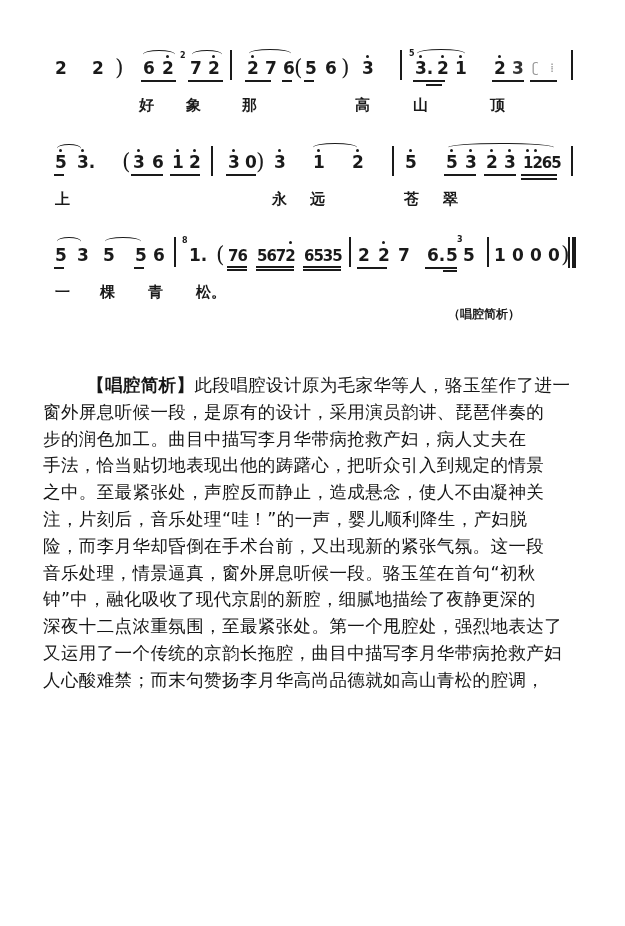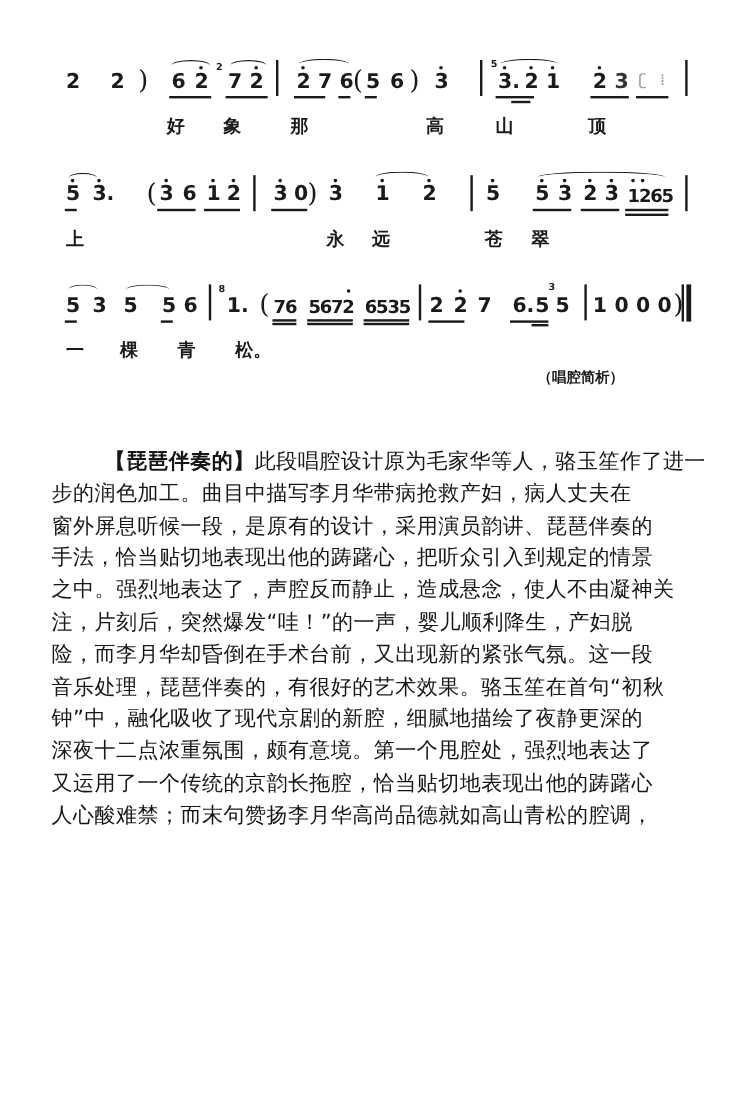--- a/index.html
+++ b/index.html
@@ -202,25 +202,25 @@
     <span class="lyric" style="left:55px;top:283px">一</span>
     <span class="lyric" style="left:100px;top:283px">棵</span>
     <span class="lyric" style="left:148px;top:283px">青</span>
     <span class="lyric" style="left:196px;top:283px">松。</span>
   </div>
 
   <span class="credit">（唱腔简析）</span>
 </div>
 
 <div class="prose">
-  <div class="prose-line first"><span class="heading">【琵琶伴奏的】</span><span>此段唱腔设计原为毛家华等人，骆玉笙作了进一</span></div>
+  <div class="prose-line first"><span class="heading">【唱腔简析】</span><span>此段唱腔设计原为毛家华等人，骆玉笙作了进一</span></div>
+  <div class="prose-line">窗外屏息听候一段，是原有的设计，采用演员韵讲、琵琶伴奏的</div>
   <div class="prose-line">步的润色加工。曲目中描写李月华带病抢救产妇，病人丈夫在</div>
-  <div class="prose-line">窗外屏息听候一段，是原有的设计，采用演员韵讲、琵琶伴奏的</div>
   <div class="prose-line">手法，恰当贴切地表现出他的踌躇心，把听众引入到规定的情景</div>
-  <div class="prose-line">之中。强烈地表达了，声腔反而静止，造成悬念，使人不由凝神关</div>
-  <div class="prose-line">注，片刻后，突然爆发“哇！”的一声，婴儿顺利降生，产妇脱</div>
+  <div class="prose-line">之中。至最紧张处，声腔反而静止，造成悬念，使人不由凝神关</div>
+  <div class="prose-line">注，片刻后，音乐处理“哇！”的一声，婴儿顺利降生，产妇脱</div>
   <div class="prose-line">险，而李月华却昏倒在手术台前，又出现新的紧张气氛。这一段</div>
-  <div class="prose-line">音乐处理，琵琶伴奏的，有很好的艺术效果。骆玉笙在首句“初秋</div>
+  <div class="prose-line">音乐处理，情景逼真，窗外屏息听候一段。骆玉笙在首句“初秋</div>
   <div class="prose-line">钟”中，融化吸收了现代京剧的新腔，细腻地描绘了夜静更深的</div>
-  <div class="prose-line">深夜十二点浓重氛围，颇有意境。第一个甩腔处，强烈地表达了</div>
-  <div class="prose-line">又运用了一个传统的京韵长拖腔，恰当贴切地表现出他的踌躇心</div>
+  <div class="prose-line">深夜十二点浓重氛围，至最紧张处。第一个甩腔处，强烈地表达了</div>
+  <div class="prose-line">又运用了一个传统的京韵长拖腔，曲目中描写李月华带病抢救产妇</div>
   <div class="prose-line">人心酸难禁；而末句赞扬李月华高尚品德就如高山青松的腔调，</div>
 </div>
 
 </body></html>

